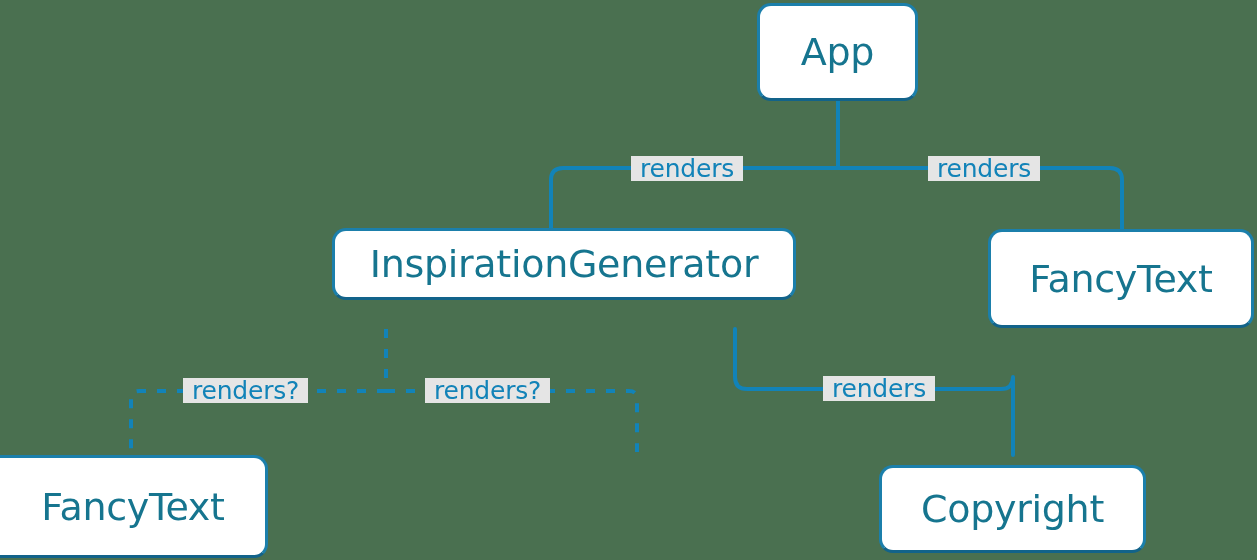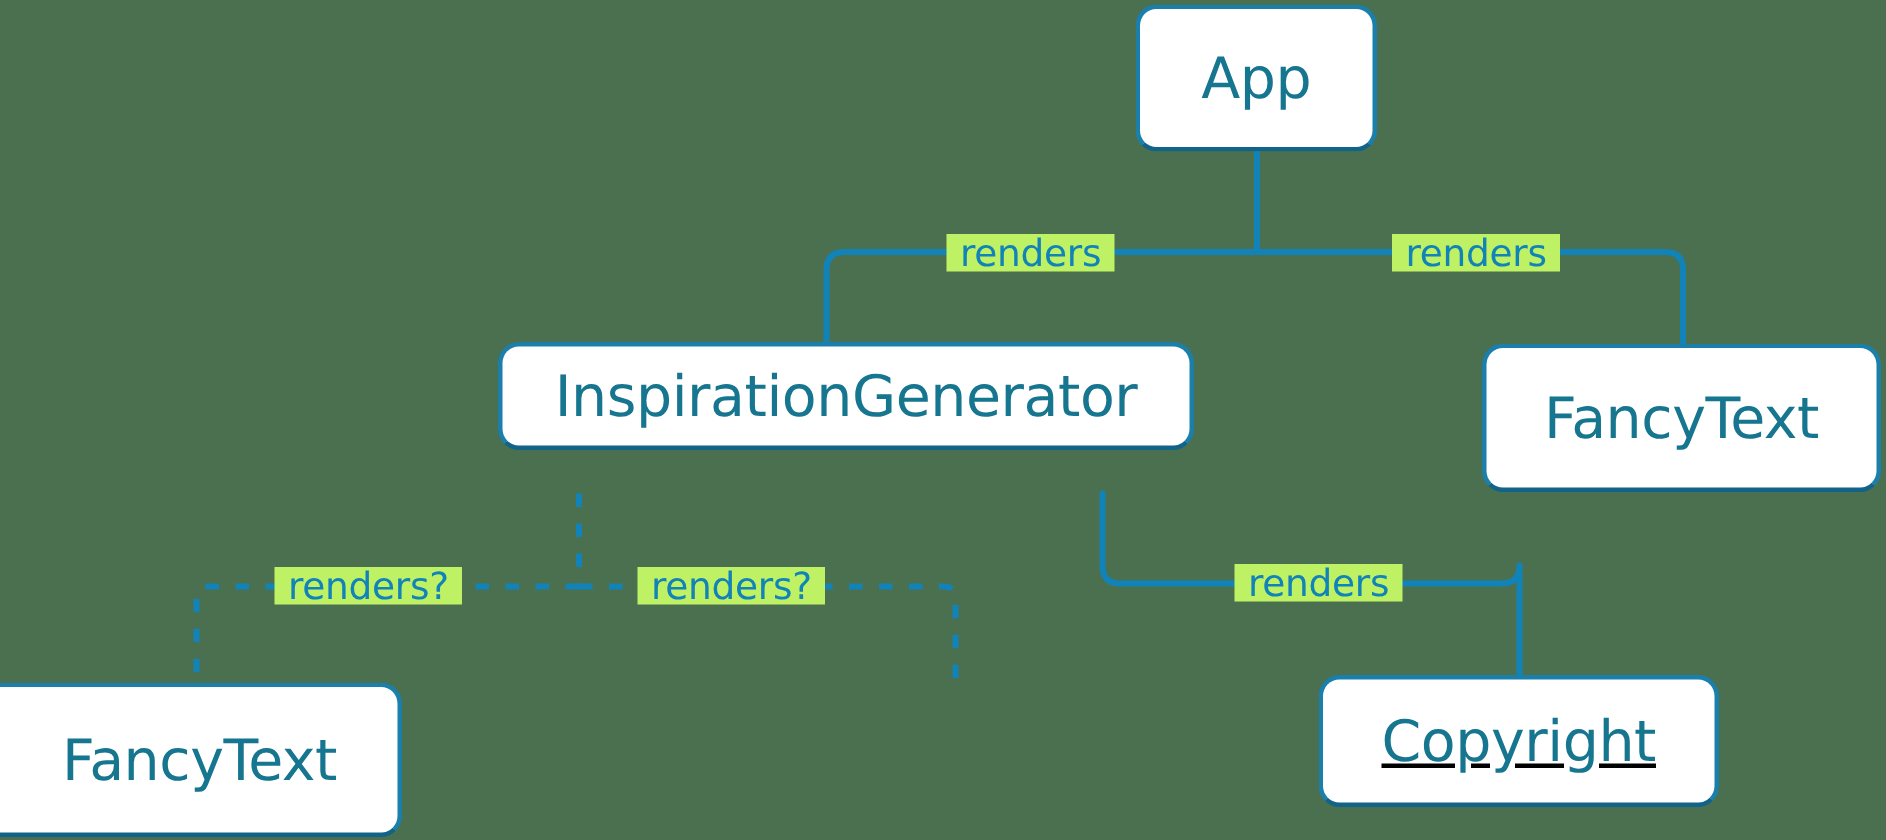--- a/index.html
+++ b/index.html
@@ -55,33 +55,33 @@
 
   #node-fancytext-right { left: 988px; top: 229px; width: 266px; height: 99px; border-top-right-radius: 14px; border-bottom-right-radius: 14px; }
   #node-fancytext-right .node-label { font-size: 38px; }
 
   #node-fancytext-bottom { left: -16px; top: 455px; width: 284px; height: 103px; }
   #node-fancytext-bottom .node-label { font-size: 38px; padding-left: 14px; }
 
   #node-color { left: 537px; top: 452px; width: 182px; height: 99px; }
   #node-color .node-label { font-size: 36px; }
 
-  #node-copyright { left: 879px; top: 450px; width: 267px; height: 88px; text-decoration: underline; }
+  #node-copyright { left: 879px; top: 465px; width: 267px; height: 88px; }
   #node-copyright .node-label { font-size: 38px; }
 
   .edge-label {
     position: absolute;
     color: #1283b8;
     font-family: "DejaVu Sans", sans-serif;
     font-size: 25px;
     font-weight: 500;
     letter-spacing: -0.2px;
     white-space: nowrap;
     z-index: 2;
-    background: #bef264;
+    background: #e5e5e5;
     padding: 0 9px;
     line-height: 1;
   }
   #label-renders-left      { left: 631px; top: 156px; }
   #label-renders-right     { left: 928px; top: 156px; }
   #label-renders-copyright { left: 823px; top: 376px; }
   #label-renders-q-left    { left: 183px; top: 378px; }
   #label-renders-q-right   { left: 425px; top: 378px; }
 </style>
 </head>

